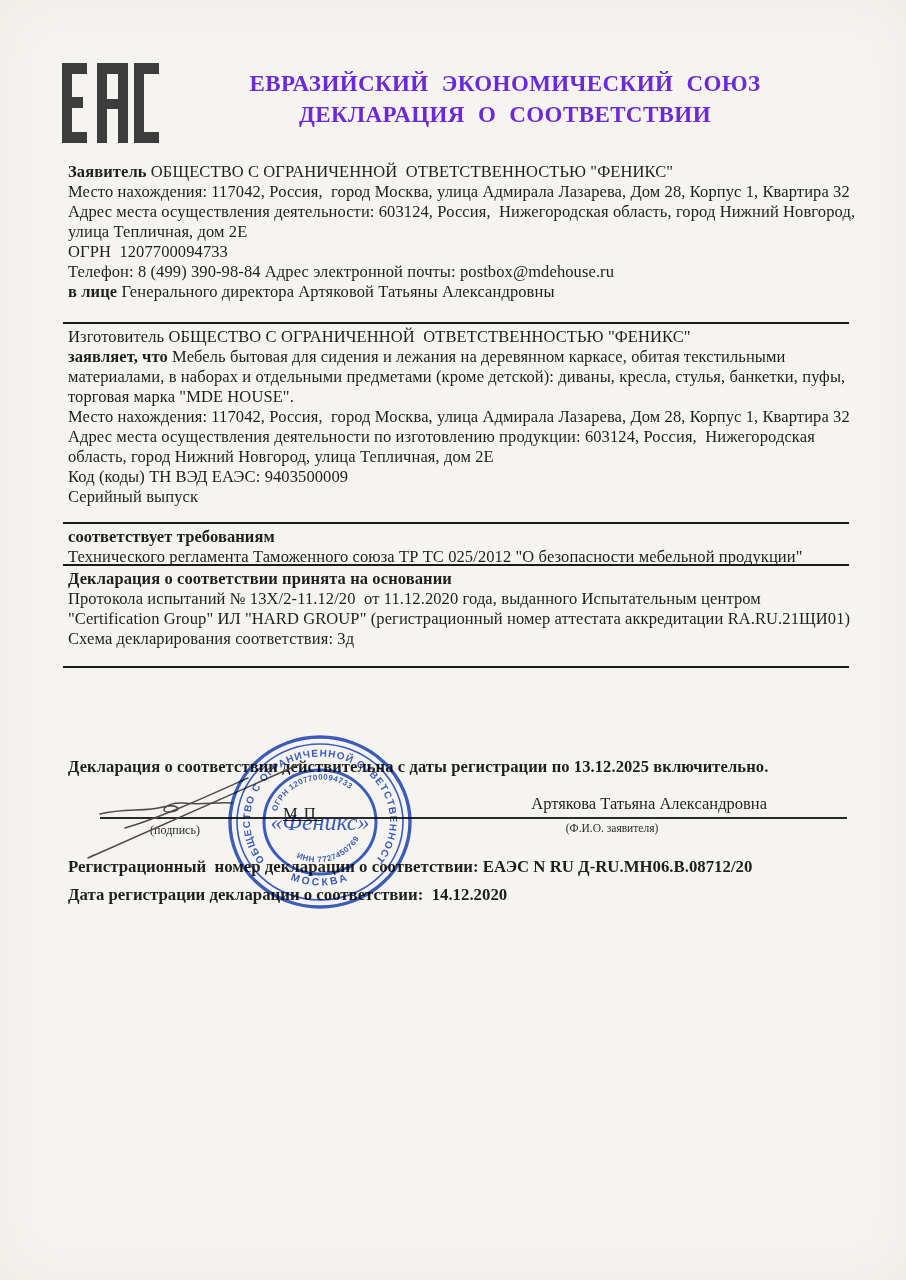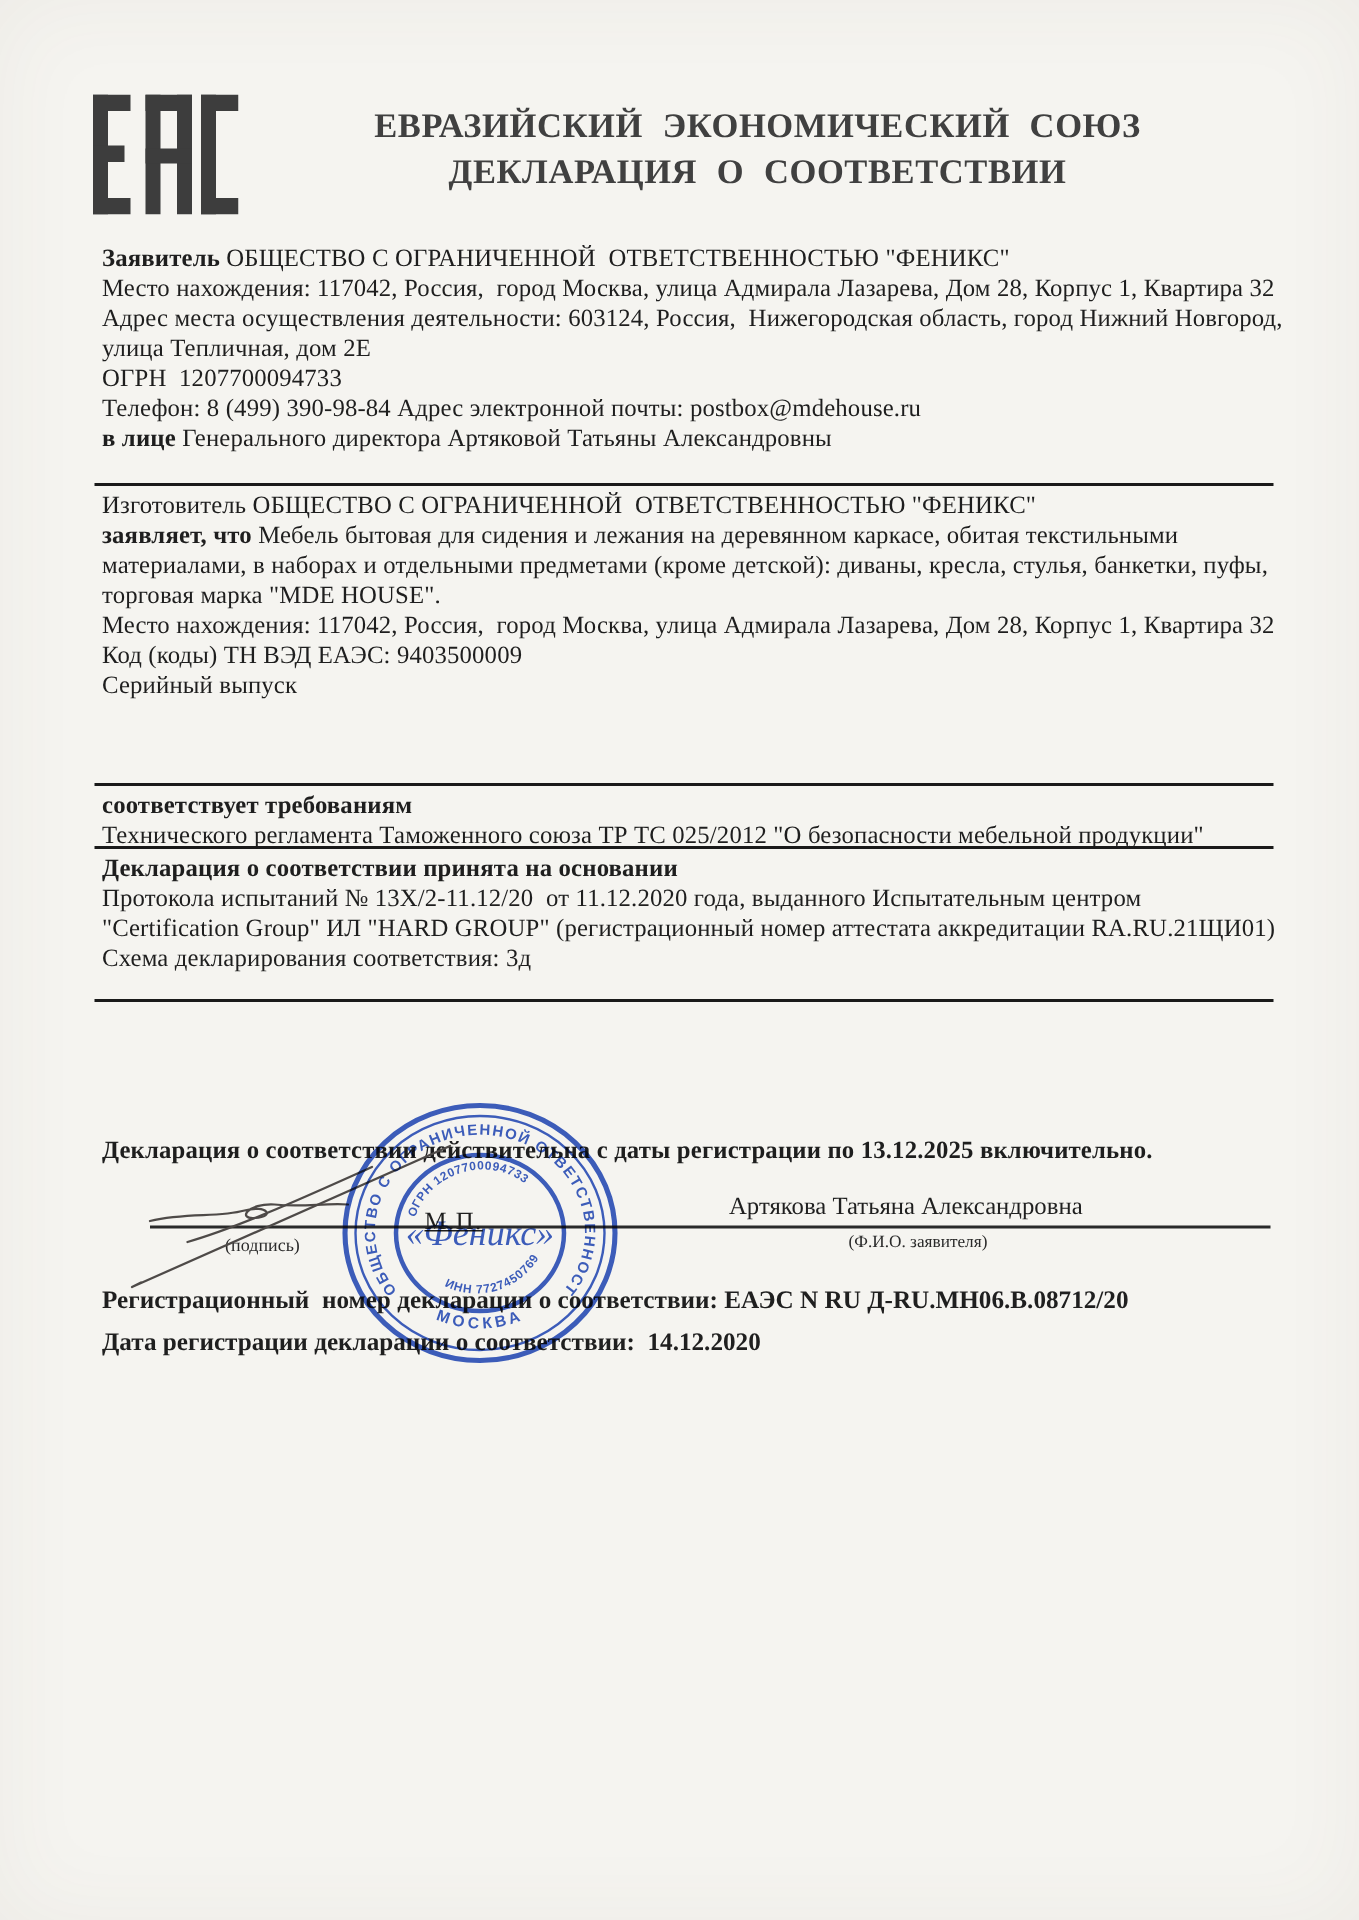--- a/index.html
+++ b/index.html
@@ -7,30 +7,30 @@
     position:relative;width:906px;height:1280px;margin:0 auto;
     background:#f5f4f0;overflow:hidden;
     font-family:"Liberation Serif","DejaVu Serif",serif;
     color:#1f1f1f;
     box-shadow:inset 0 0 60px rgba(90,80,60,.05);
   }
   .abs{position:absolute;}
   .eac{left:62px;top:63px;width:97px;height:80px;}
   .title{left:175px;top:68px;width:660px;text-align:center;
     font-weight:bold;font-size:23px;line-height:31px;
-    letter-spacing:.4px;word-spacing:7px;color:#404040;}
+    letter-spacing:.4px;word-spacing:7px;color:#6d28d9;}
   .body-sec{left:68px;width:788px;font-size:16.5px;line-height:20px;
     letter-spacing:.1px;color:#1e1e1e;}
   .body-sec p{margin:0;white-space:pre-wrap;}
   b{font-weight:bold;}
   .rule{left:63px;width:786px;height:2px;background:#1a1a1a;}
   .rule.thin{height:1.6px;}
   .sig-line{left:100px;top:817px;width:747px;height:1.8px;background:#2a2a2a;}
   .small-label{font-size:12px;color:#2a2a2a;text-align:center;white-space:pre;}
-  .fio-name{left:486px;top:794px;width:300px;text-align:left;font-size:16.5px;}
+  .fio-name{left:467px;top:794px;width:300px;text-align:right;font-size:16.5px;}
   .mp{left:283px;top:804px;font-size:16.5px;letter-spacing:1px;text-decoration:underline;}
   .reg{left:68px;width:800px;font-weight:bold;font-size:16.8px;white-space:pre-wrap;}
   .validity{font-weight:bold;}
   .sig-svg{left:70px;top:750px;width:260px;height:120px;}
   .stamp{left:224px;top:733px;width:192px;height:182px;
     mix-blend-mode:multiply;opacity:.92;}
 </style>
 </head>
 <body>
 
@@ -65,20 +65,21 @@
     <p>Телефон: 8 (499) 390-98-84 Адрес электронной почты: postbox@mdehouse.ru</p>
     <p><b>в лице </b><span>Генерального директора Артяковой Татьяны Александровны</span></p>
   </div>
 
   <div class="abs rule" style="top:322px;"></div>
 
   <div class="abs body-sec" style="top:327px;">
     <p>Изготовитель ОБЩЕСТВО С ОГРАНИЧЕННОЙ  ОТВЕТСТВЕННОСТЬЮ "ФЕНИКС"</p>
     <p><b>заявляет, что </b><span>Мебель бытовая для сидения и лежания на деревянном каркасе, обитая текстильными материалами, в наборах и отдельными предметами (кроме детской): диваны, кресла, стулья, банкетки, пуфы, торговая марка "MDE HOUSE".</span></p>
     <p>Место нахождения: 117042, Россия,  город Москва, улица Адмирала Лазарева, Дом 28, Корпус 1, Квартира 32</p>
+    <p>Адрес места осуществления деятельности по изготовлению продукции: 603124, Россия,  Нижегородская область, город Нижний Новгород, улица Тепличная, дом 2Е</p>
     <p>Код (коды) ТН ВЭД ЕАЭС: 9403500009</p>
     <p>Серийный выпуск</p>
   </div>
 
   <div class="abs rule thin" style="top:522px;"></div>
 
   <div class="abs body-sec" style="top:527px;">
     <p><b>соответствует требованиям</b></p>
     <p>Технического регламента Таможенного союза ТР ТС 025/2012 "О безопасности мебельной продукции"</p>
   </div>

